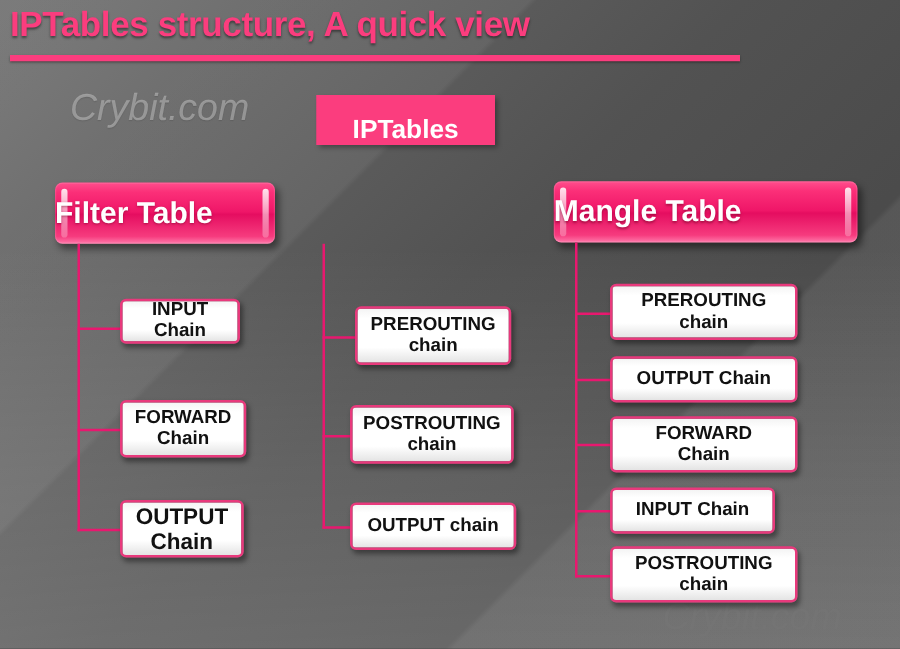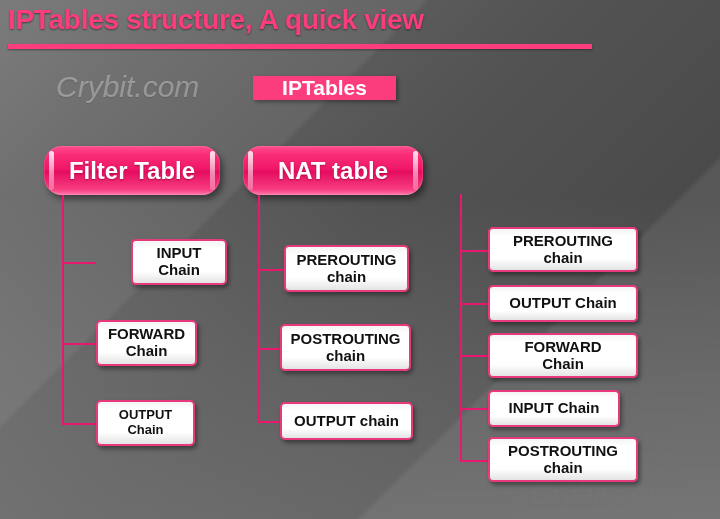--- a/index.html
+++ b/index.html
@@ -85,48 +85,47 @@
     font-size: 30px;
     color: rgba(120,120,120,0.42);
   }
 
   
   .root-chip {
     position: absolute;
     left: 253px;
     top: 76px;
     width: 143px;
-    height: 24px;
+    height: 40px;
     background: #fb3d7e;
     display: flex;
-    align-items: flex-start;
+    align-items: flex-end;
     justify-content: center;
     color: #ffffff;
     font-size: 21px;
     font-weight: bold;
     box-shadow: 2px 2px 4px rgba(0,0,0,0.35);
   }
 
   
   .table-btn {
     position: absolute;
     height: 49px;
-    border-radius: 18px;
+    border-radius: 6px;
     background:
       linear-gradient(to bottom,
         #ff4f8d 0%,
         #fb2f78 16%,
         #ef1668 48%,
         #e50d60 52%,
         #f63b7e 88%,
         #ff7aab 100%);
     box-shadow: 3px 4px 6px rgba(0,0,0,0.45), inset 0 0 0 1px rgba(255,255,255,0.12);
     display: flex;
     align-items: center;
-    justify-content: center;
     color: #ffffff;
     font-weight: bold;
     font-size: 24px;
     overflow: hidden;
   }
   .table-btn::before {
     
     content: "";
     position: absolute;
     left: 5px;
@@ -198,38 +197,38 @@
   <div class="watermark wm-top">Crybit.com</div>
   <div class="watermark wm-bottom">Crybit.com</div>
 
   <div class="root-chip">
     <span>IPTables</span>
   </div>
 
   <div class="table-btn" id="btn-filter">
     <span>Filter Table</span>
   </div>
-  <div class="table-btn" id="btn-nat">
-    <span>NAT table</span>
+  <div class="table-btn" id="btn-mangle">
+    <span>Mangle Table</span>
   </div>
 
   <div class="conn conn-v" style="left:62px; top:195px; height:230px;"></div>
   <div class="conn conn-h" style="left:62px; top:262px; width:34px;"></div>
   <div class="conn conn-h" style="left:62px; top:343px; width:34px;"></div>
   <div class="conn conn-h" style="left:62px; top:423px; width:34px;"></div>
 
-  <div class="chain-box" style="left:96px; top:239px; width:96px; height:46px; font-size:15px;margin-left:35px;">
+  <div class="chain-box" style="left:96px; top:239px; width:96px; height:36px; font-size:15px;">
     <span class="ln">INPUT</span>
     <span class="ln">Chain</span>
   </div>
   <div class="chain-box" style="left:96px; top:320px; width:101px; height:46px; font-size:15px;">
     <span class="ln">FORWARD</span>
     <span class="ln">Chain</span>
   </div>
-  <div class="chain-box" style="left:96px; top:400px; width:99px; height:46px; font-size:13px;">
+  <div class="chain-box" style="left:96px; top:400px; width:99px; height:46px; font-size:18px;">
     <span class="ln">OUTPUT</span>
     <span class="ln">Chain</span>
   </div>
 
   <div class="conn conn-v" style="left:258px; top:195px; height:228px;"></div>
   <div class="conn conn-h" style="left:258px; top:269px; width:26px;"></div>
   <div class="conn conn-h" style="left:258px; top:348px; width:22px;"></div>
   <div class="conn conn-h" style="left:258px; top:421px; width:22px;"></div>
 
   <div class="chain-box" style="left:284px; top:245px; width:125px; height:47px; font-size:15px;">

